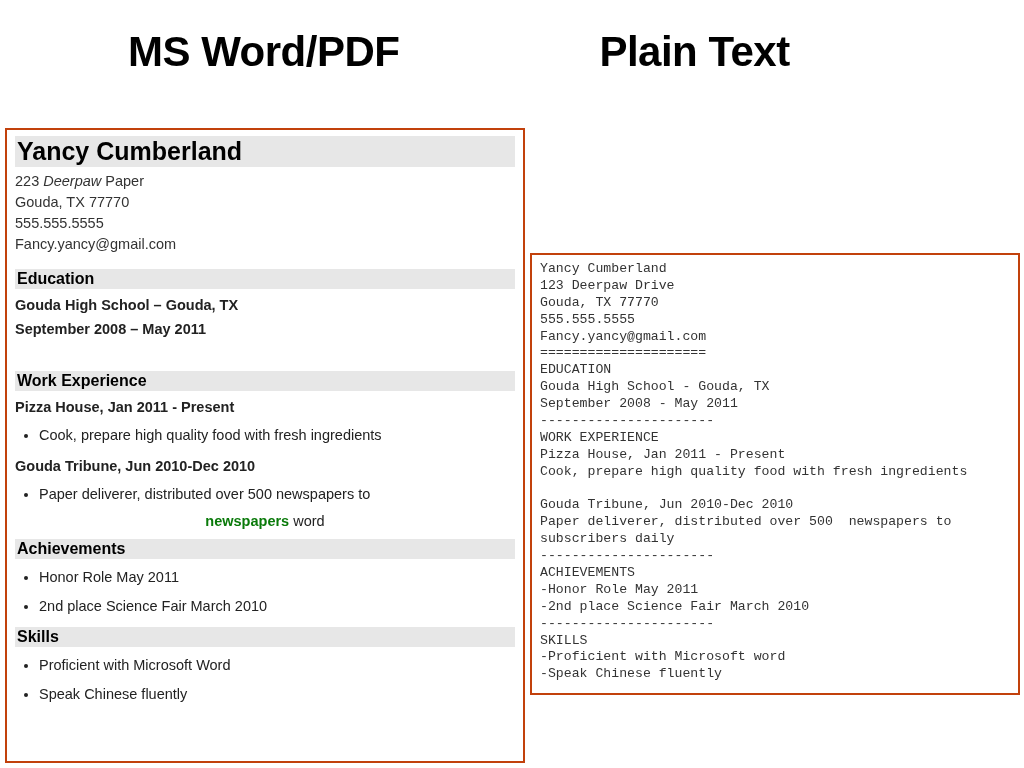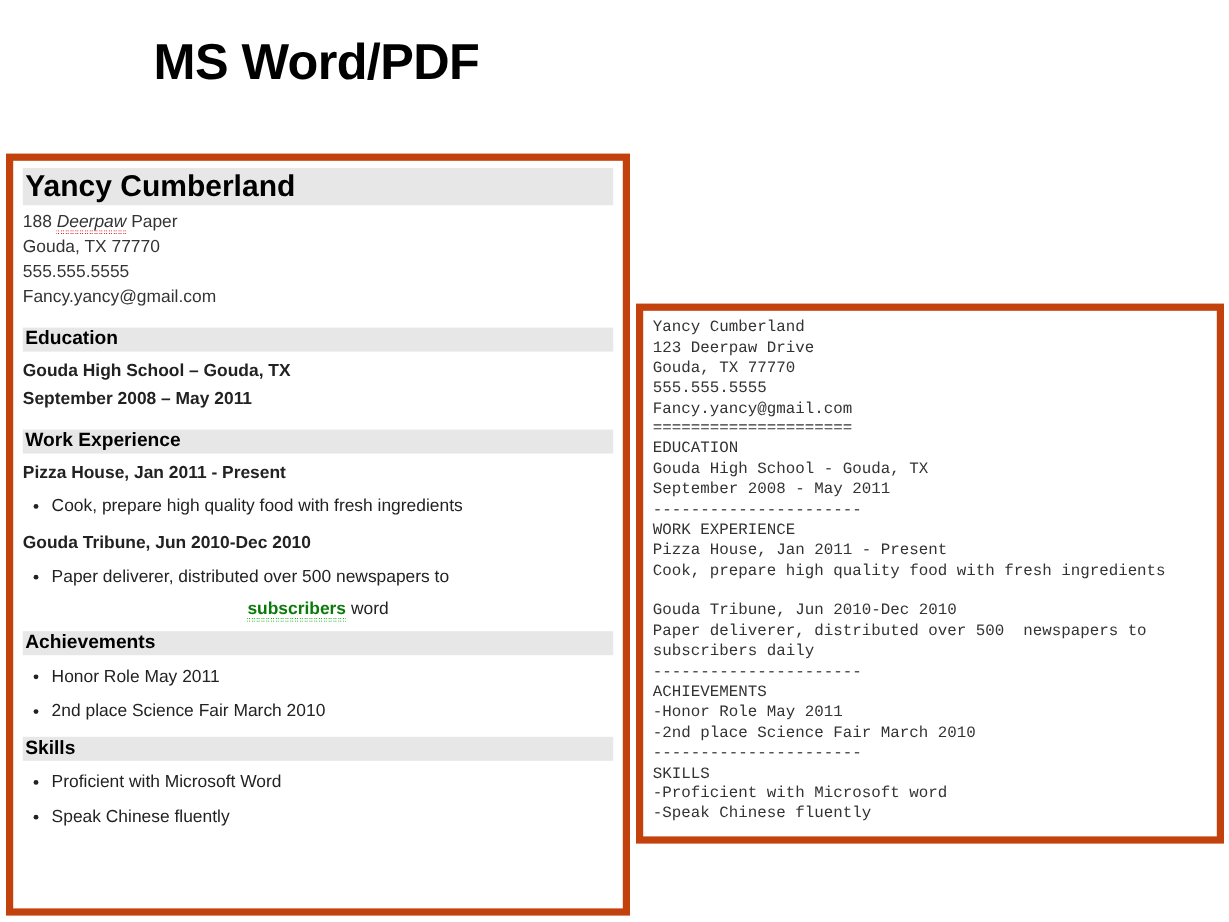--- a/index.html
+++ b/index.html
@@ -23,21 +23,21 @@
     font-size: 42px;
     font-weight: 900;
     color: #000;
     letter-spacing: -0.5px;
   }
   .heading-left { margin-left: 80px; }
   .heading-right { margin-left: 200px; }
 
   .panel {
     position: absolute;
-    border: 6px solid #c2410c;
+    border: 2px solid #c2410c;
     background: #fff;
   }
   .word-panel {
     left: 5px;
     top: 128px;
     width: 520px;
     height: 635px;
     padding: 6px 8px 8px 8px;
     font-family: Verdana, Arial, sans-serif;
     font-size: 14.5px;
@@ -106,54 +106,55 @@
     text-align: center;
     margin: 4px 0 10px 0;
   }
   .b { font-weight: 400; }
 </style>
 </head>
 <body>
 
 <div class="headings">
   <div class="heading heading-left">MS Word/PDF</div>
+  <div class="heading heading-right">Plain Text</div>
 </div>
 
 <div class="panel word-panel">
 
   <div class="name-title">Yancy Cumberland</div>
 
   <div class="contact-block">
     <div>
-      <span>188 </span><span class="spellcheck-red">Deerpaw</span><span> Paper</span>
+      <span>223 </span><span class="spellcheck-red">Deerpaw</span><span> Paper</span>
     </div>
     <div>Gouda, TX 77770</div>
     <div>555.555.5555</div>
     <div>Fancy.yancy@gmail.com</div>
   </div>
 
   <div class="section-header">Education</div>
   <div class="body-line">Gouda High School – Gouda, TX</div>
-  <div class="body-line" style="margin-bottom:14px">September 2008 – May 2011</div>
+  <div class="body-line" style="margin-bottom:31px">September 2008 – May 2011</div>
 
   <div class="section-header">Work Experience</div>
   <div class="body-line">Pizza House, Jan 2011 - Present</div>
   <ul class="bullets">
     <li>
       <span class="b">Cook</span><span>, prepare high quality food with fresh ingredients</span>
     </li>
   </ul>
   <div class="body-line">Gouda Tribune, Jun 2010-Dec 2010</div>
   <ul class="bullets" style="margin-bottom:2px">
     <li>
       <span class="b">Paper deliverer</span><span>, distributed over 500 newspapers to</span>
     </li>
   </ul>
   <div class="subscribers-line">
-    <span class="spellcheck-green">subscribers</span><span> word</span>
+    <span class="spellcheck-green">newspapers</span><span> word</span>
   </div>
 
   <div class="section-header">Achievements</div>
   <ul class="bullets">
     <li>Honor Role May 2011</li>
     <li>2nd place Science Fair March 2010</li>
   </ul>
 
   <div class="section-header">Skills</div>
   <ul class="bullets">

